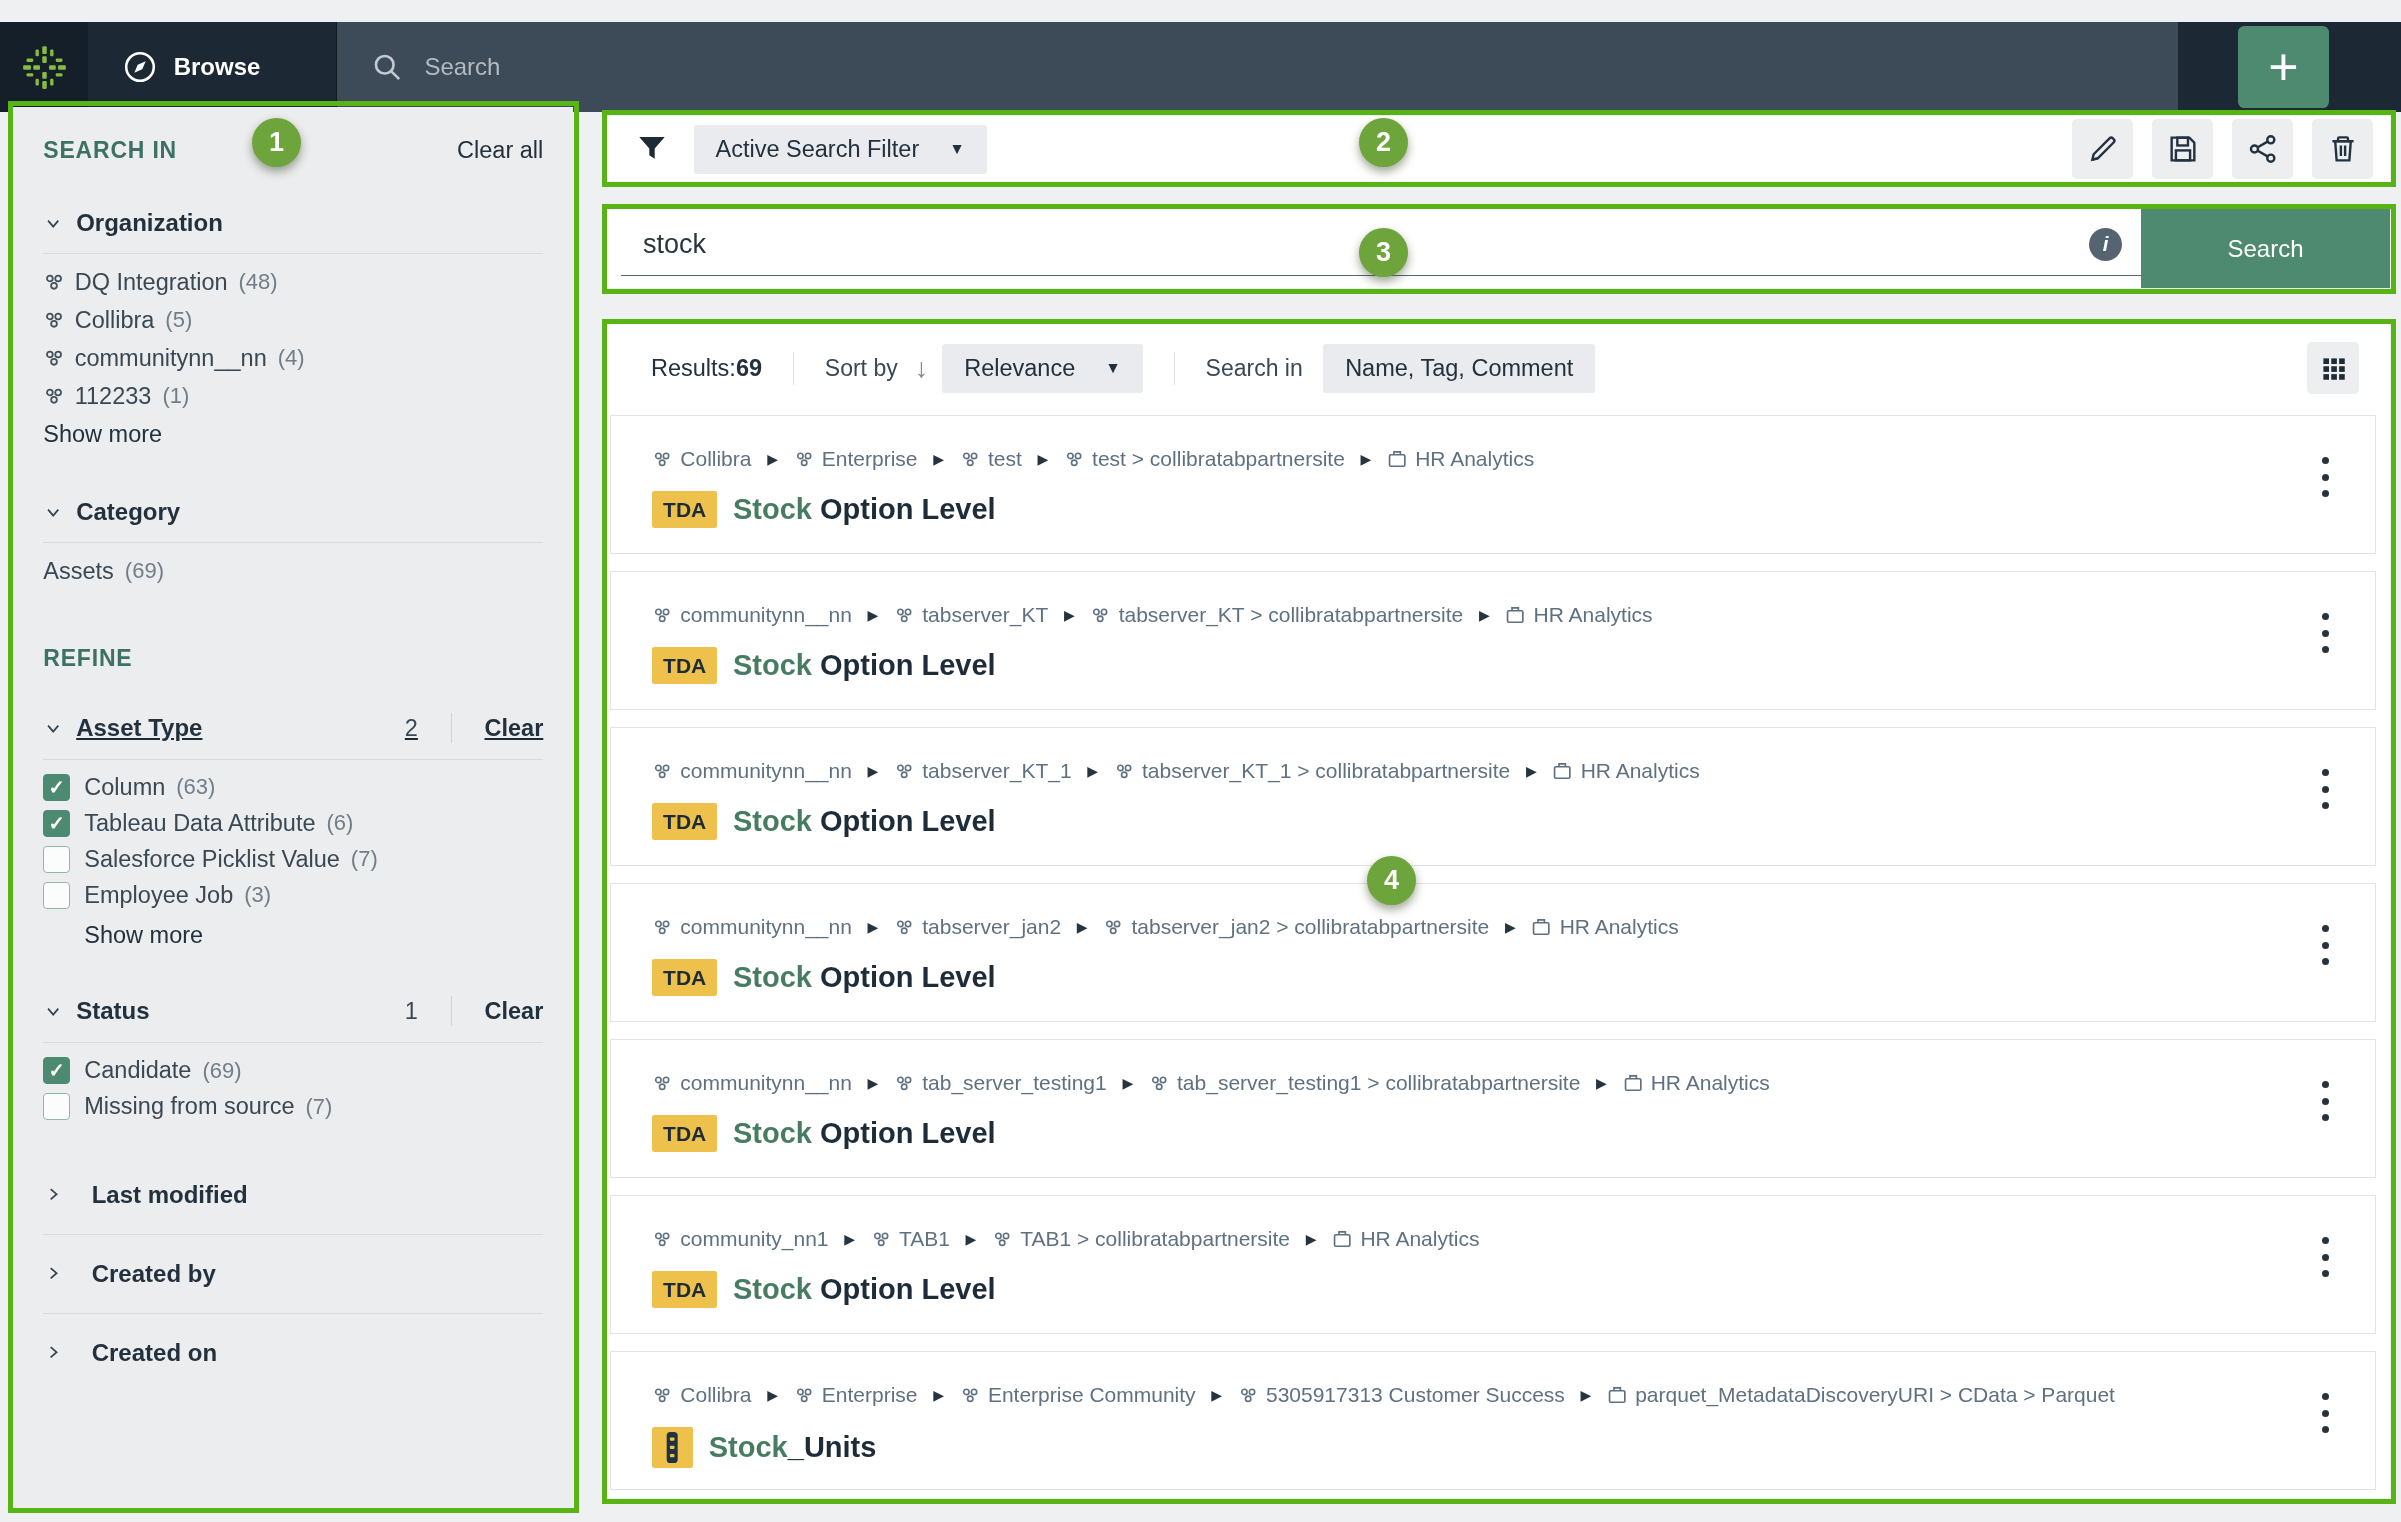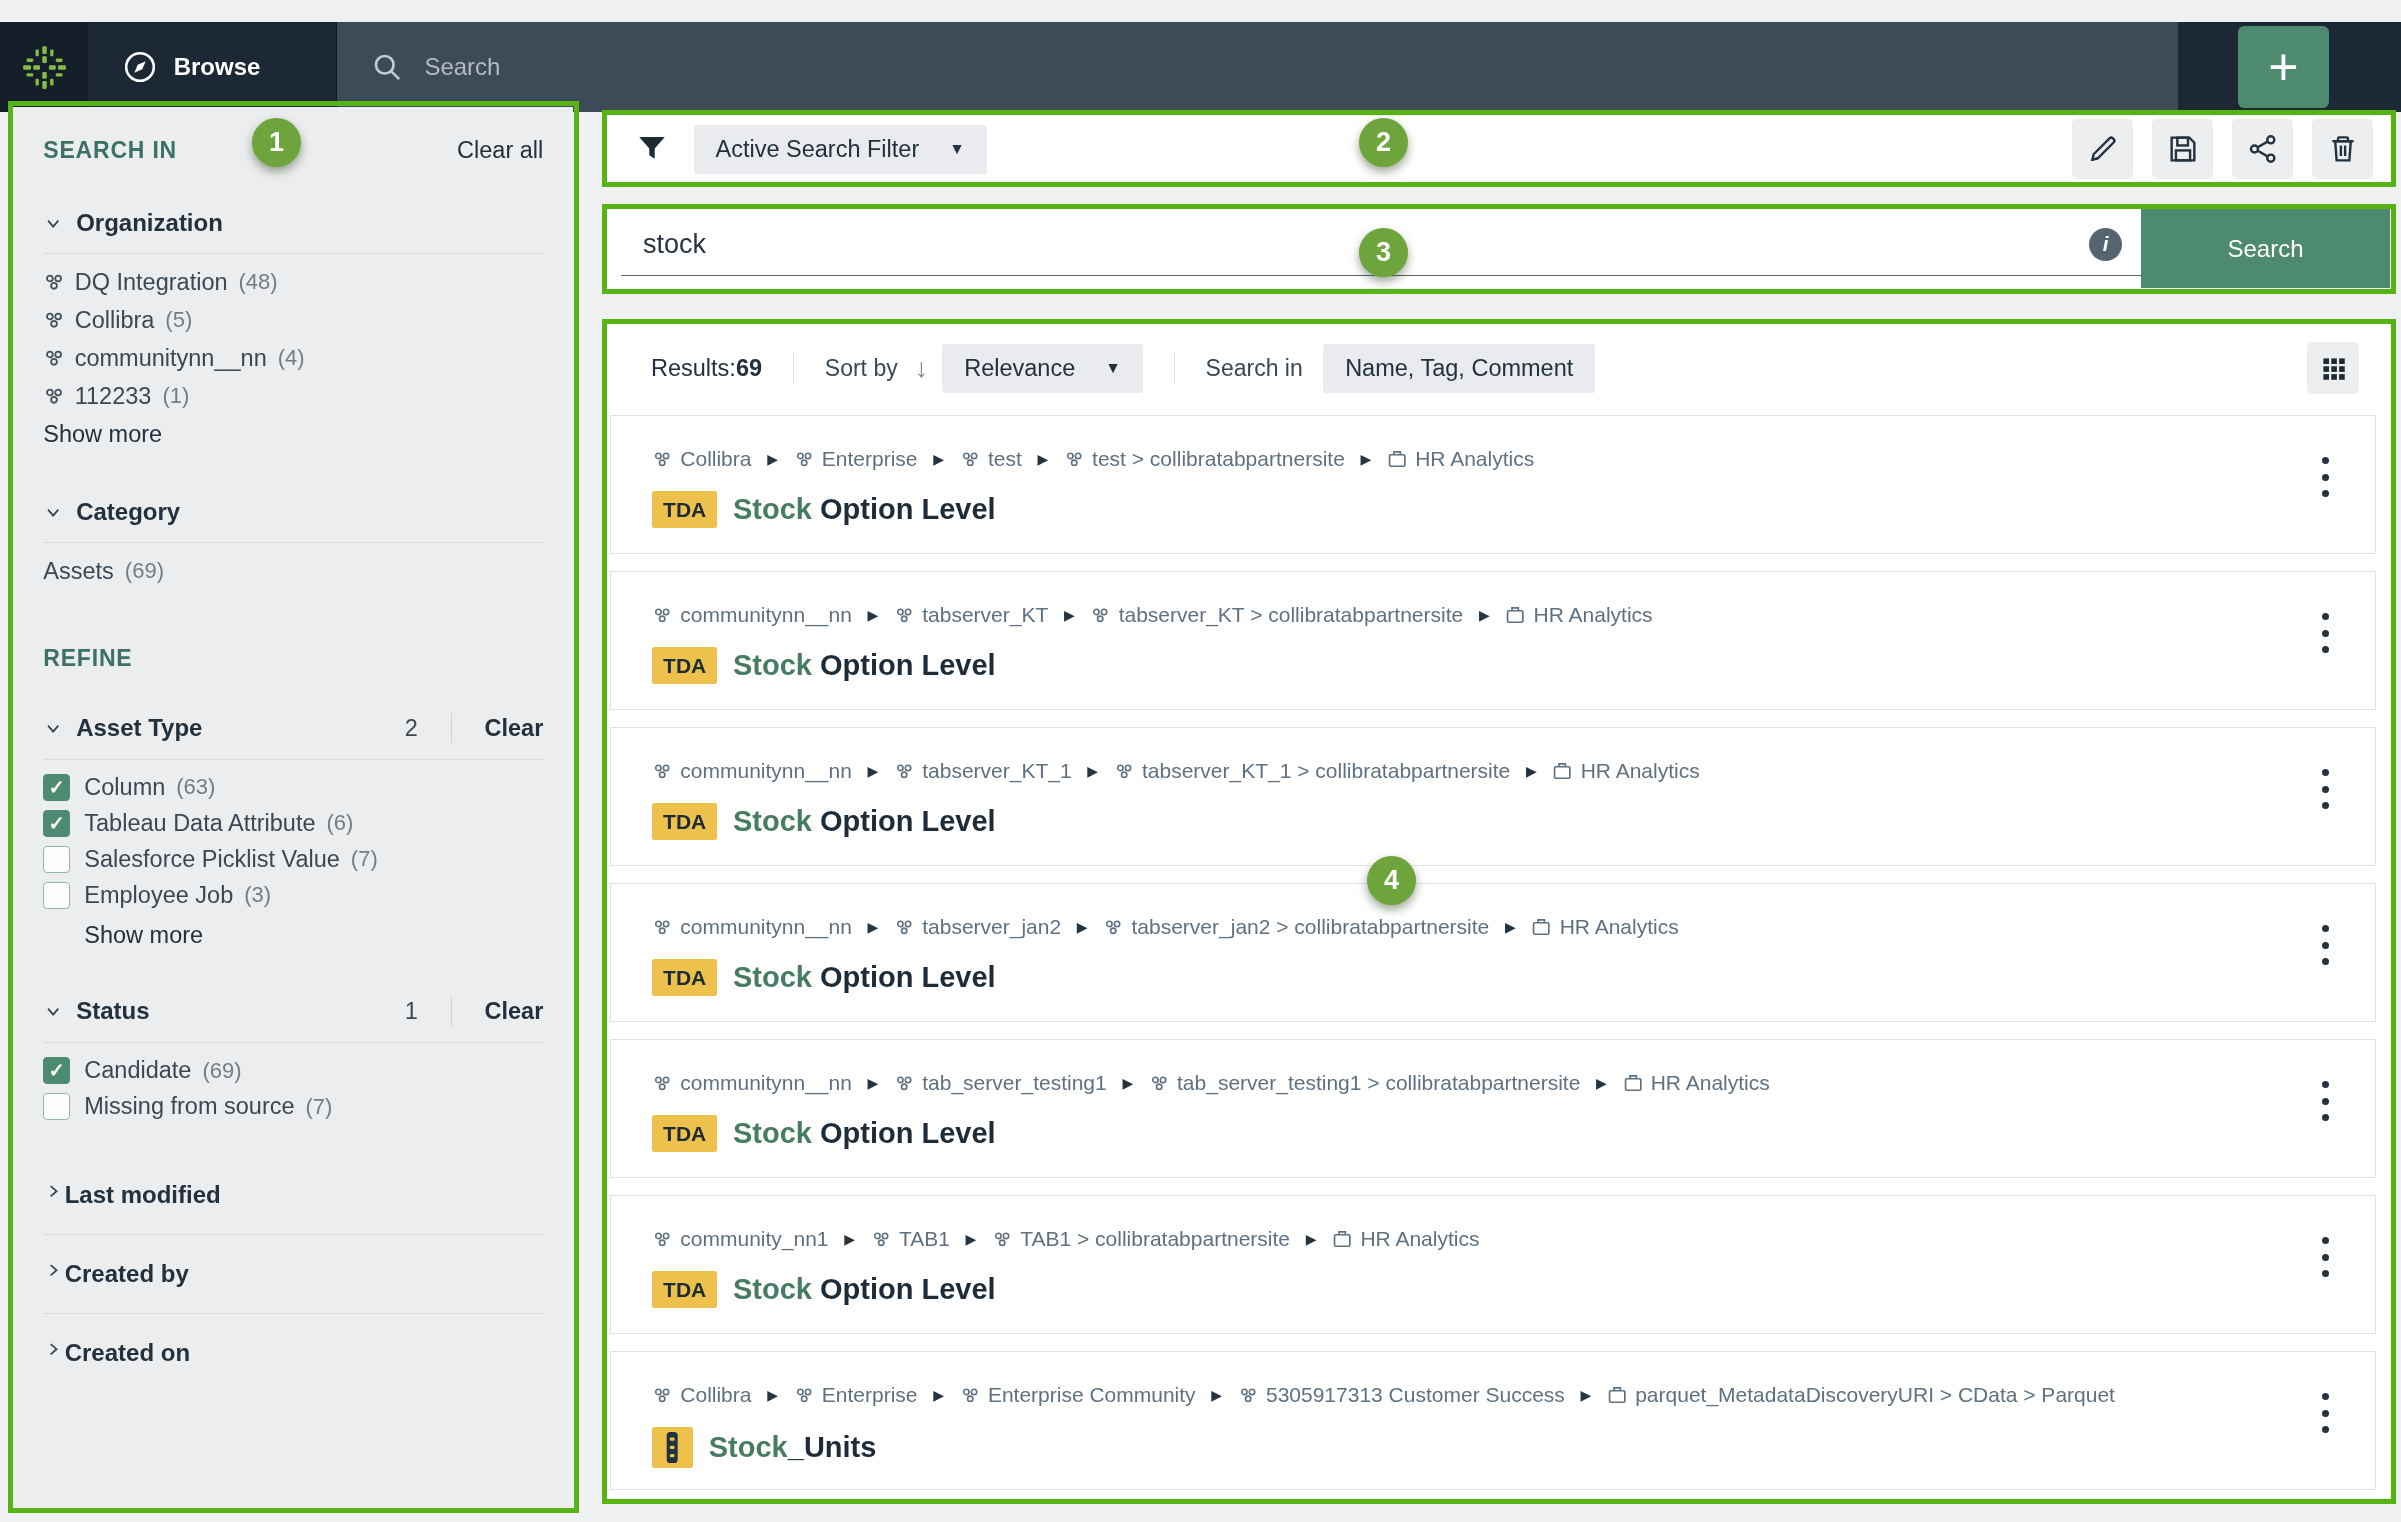--- a/index.html
+++ b/index.html
@@ -51,21 +51,21 @@
   .sel-count { font-size:23.5px; color:#3a4854; }
   .vdiv { width:0.8px; height:30px; background:#cfd3d6; margin:0 20.4px; }
   .clear-link { font-size:23.5px; font-weight:bold; color:#22313d; cursor:pointer; }
   .opt { display:flex; align-items:center; height:36px; font-size:23.5px; color:#3a4854; }
   .cb { width:27px; height:27px; border-radius:3.9px; margin-right:14px; border:1.6px solid #8fb8a3; background:#fbfdfc; display:inline-flex; align-items:center; justify-content:center; cursor:pointer; flex:0 0 27px; }
   .cb.checked { background:#4d8a72; border-color:#4d8a72; }
   .cb.checked::after { content:"\2713"; color:#fff; font-size:19.6px; font-weight:bold; line-height:1; }
   .opt .opt-label { cursor:pointer; }
   .show-more.indent { margin-left:41px; margin-top:3.1px; }
   .collapsed-wrap { margin-top:56px; }
-  .collapsed-row { display:flex; align-items:flex-start; gap:1px; cursor:pointer; }
+  .collapsed-row { display:flex; align-items:center; gap:28px; cursor:pointer; }
   .collapsed-row .section-title { font-size:24px; }
   .collapsed-hr { border:none; border-top:0.8px solid #d8dbdd; margin:25px 0; }
   
   .filterbar { position:absolute; left:607px; top:116px; width:1783px; height:66px; background:#ffffff; display:flex; align-items:center; padding:0 17px 0 27px; }
   .funnel { width:36px; height:36px; display:inline-flex; }
   .chip { background:#e9ebee; border-radius:3.1px; height:49px; display:inline-flex; align-items:center; gap:30px; padding:0 22px; font-size:23.5px; color:#22313d; cursor:pointer; }
   .filterbar .chip { margin-left:23.5px; }
   .caret { font-size:15.7px; color:#22313d; }
   .iconbar { margin-left:auto; display:flex; gap:19px; }
   .icon-btn { width:61px; height:60px; background:#eceef0; border-radius:4.7px; display:flex; align-items:center; justify-content:center; cursor:pointer; }
@@ -231,21 +231,21 @@
   <hr class="side-hr">
   <ul class="side-list" id="category-list">
       <li class="side-item">
         <span>Assets</span>
         <span class="count">(69)</span>
       </li>
     </ul>
 
   <div class="caps refine-label">REFINE</div>
 
-  <div class="section-header" style="margin-top:41px;">
+  <div class="section-header" style="margin-top:41px;text-decoration:underline;">
     <span class="chev">
         <svg viewBox="0 0 24 24" fill="none" stroke="#33424e" stroke-width="2">
           <polyline points="6,9 12,16 18,9"></polyline>
         </svg>
       </span>
     <span class="section-title">Asset Type</span>
     <span class="flex-spacer"></span>
     <span class="sel-count">2</span>
     <span class="vdiv"></span>
     <span class="clear-link">Clear</span>

